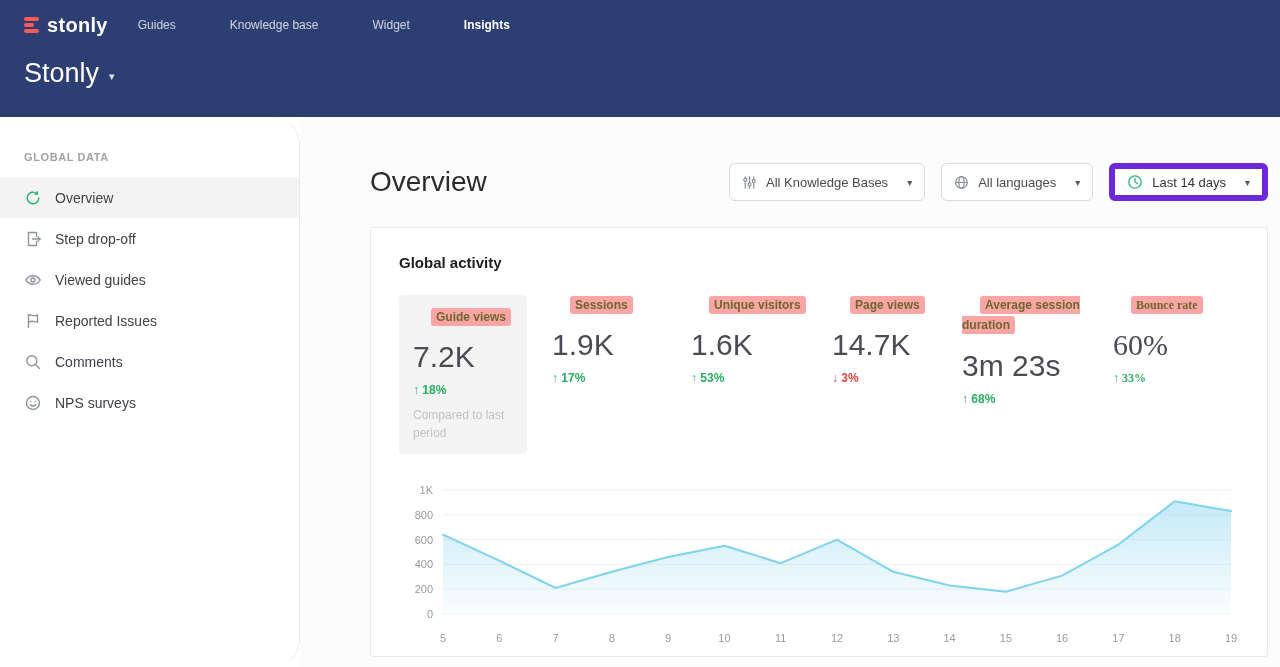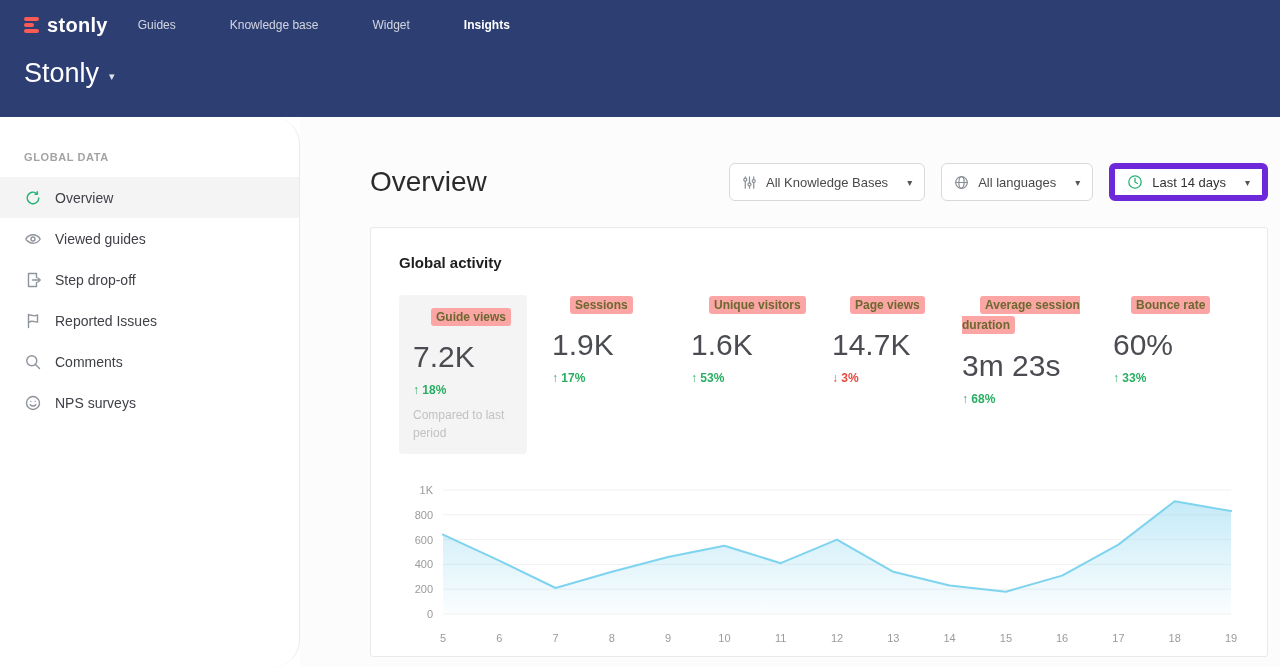--- a/index.html
+++ b/index.html
@@ -41,21 +41,21 @@
   .dd-caret { font-size:10px; color:#555; margin-left:10px; }
   .dropdown.date { border:6px solid #6d28d9; color:#333; font-weight:500; }
 
   
   .card { margin-top:26px; background:#fff; border:1px solid #e9e9e9; border-radius:3px; padding:26px 28px; height:430px; overflow:hidden; }
   .card-title { font-size:15px; font-weight:700; color:#1e1e1e; }
   .metrics { display:flex; margin-top:24px; align-items:flex-start; }
   .metric { cursor:pointer; }
   .metric.selected { background:#f4f4f4; border-radius:4px; padding:12px 14px; width:128px; margin-right:25px; }
   .metric.m1 { width:139px; } .metric.m2 { width:141px; } .metric.m3 { width:130px; }
-  .metric.m4 { width:151px; } .metric.m5 { width:110px; }
+  .metric.m4 { width:151px; } .metric.m5 { width:110px;font-family:Liberation Serif, serif; }
   .metric-label { display:inline; background:#fca5a5; padding:2px 5px; border-radius:3px; font-size:12px; font-weight:700; color:#6c682f; line-height:1.7;margin-left:18px; }
   .metric-value { font-size:30px; color:#4a4c52; margin-top:13px; }
   .trend { margin-top:9px; font-size:12px; font-weight:700; }
   .trend.up { color:#27ae60; }
   .trend.down { color:#e7483c; }
   .metric-note { margin-top:10px; font-size:12px; color:#c2c2c2; line-height:1.45; }
   .chart-wrap { margin-top:24px; }
 </style>
 </head>
 <body>
@@ -91,33 +91,33 @@
     <div class="side-item active">
       <svg width="18" height="18" viewBox="0 0 18 18">
         <path d="M14.8 9a5.8 5.8 0 1 1-2.1-4.5"></path>
           <path d="M13.2 2.6l.3 2.4-2.4.3"></path>
       </svg>
       <span>Overview</span>
     </div>
 
     <div class="side-item">
       <svg width="18" height="18" viewBox="0 0 18 18">
-        <path d="M1.8 9s2.6-4.3 7.2-4.3S16.2 9 16.2 9s-2.6 4.3-7.2 4.3S1.8 9 1.8 9z"></path>
-          <circle cx="9" cy="9" r="2"></circle>
-      </svg>
-      <span>Viewed guides</span>
-    </div>
-
-    <div class="side-item">
-      <svg width="18" height="18" viewBox="0 0 18 18">
         <path d="M12.5 6.5v-4h-8v13h8v-4"></path>
           <path d="M8.5 9h7.5"></path>
           <path d="M14 7l2 2-2 2"></path>
       </svg>
       <span>Step drop-off</span>
+    </div>
+
+    <div class="side-item">
+      <svg width="18" height="18" viewBox="0 0 18 18">
+        <path d="M1.8 9s2.6-4.3 7.2-4.3S16.2 9 16.2 9s-2.6 4.3-7.2 4.3S1.8 9 1.8 9z"></path>
+          <circle cx="9" cy="9" r="2"></circle>
+      </svg>
+      <span>Viewed guides</span>
     </div>
 
     <div class="side-item">
       <svg width="18" height="18" viewBox="0 0 18 18">
         <path d="M4.5 15.5v-13"></path>
           <path d="M4.5 3.2c2.4-1.1 4.6 1.3 7 .5l2-.7v7c-2 .7-4.2-1.6-7-.5l-2 .8"></path>
       </svg>
       <span>Reported Issues</span>
     </div>
 

